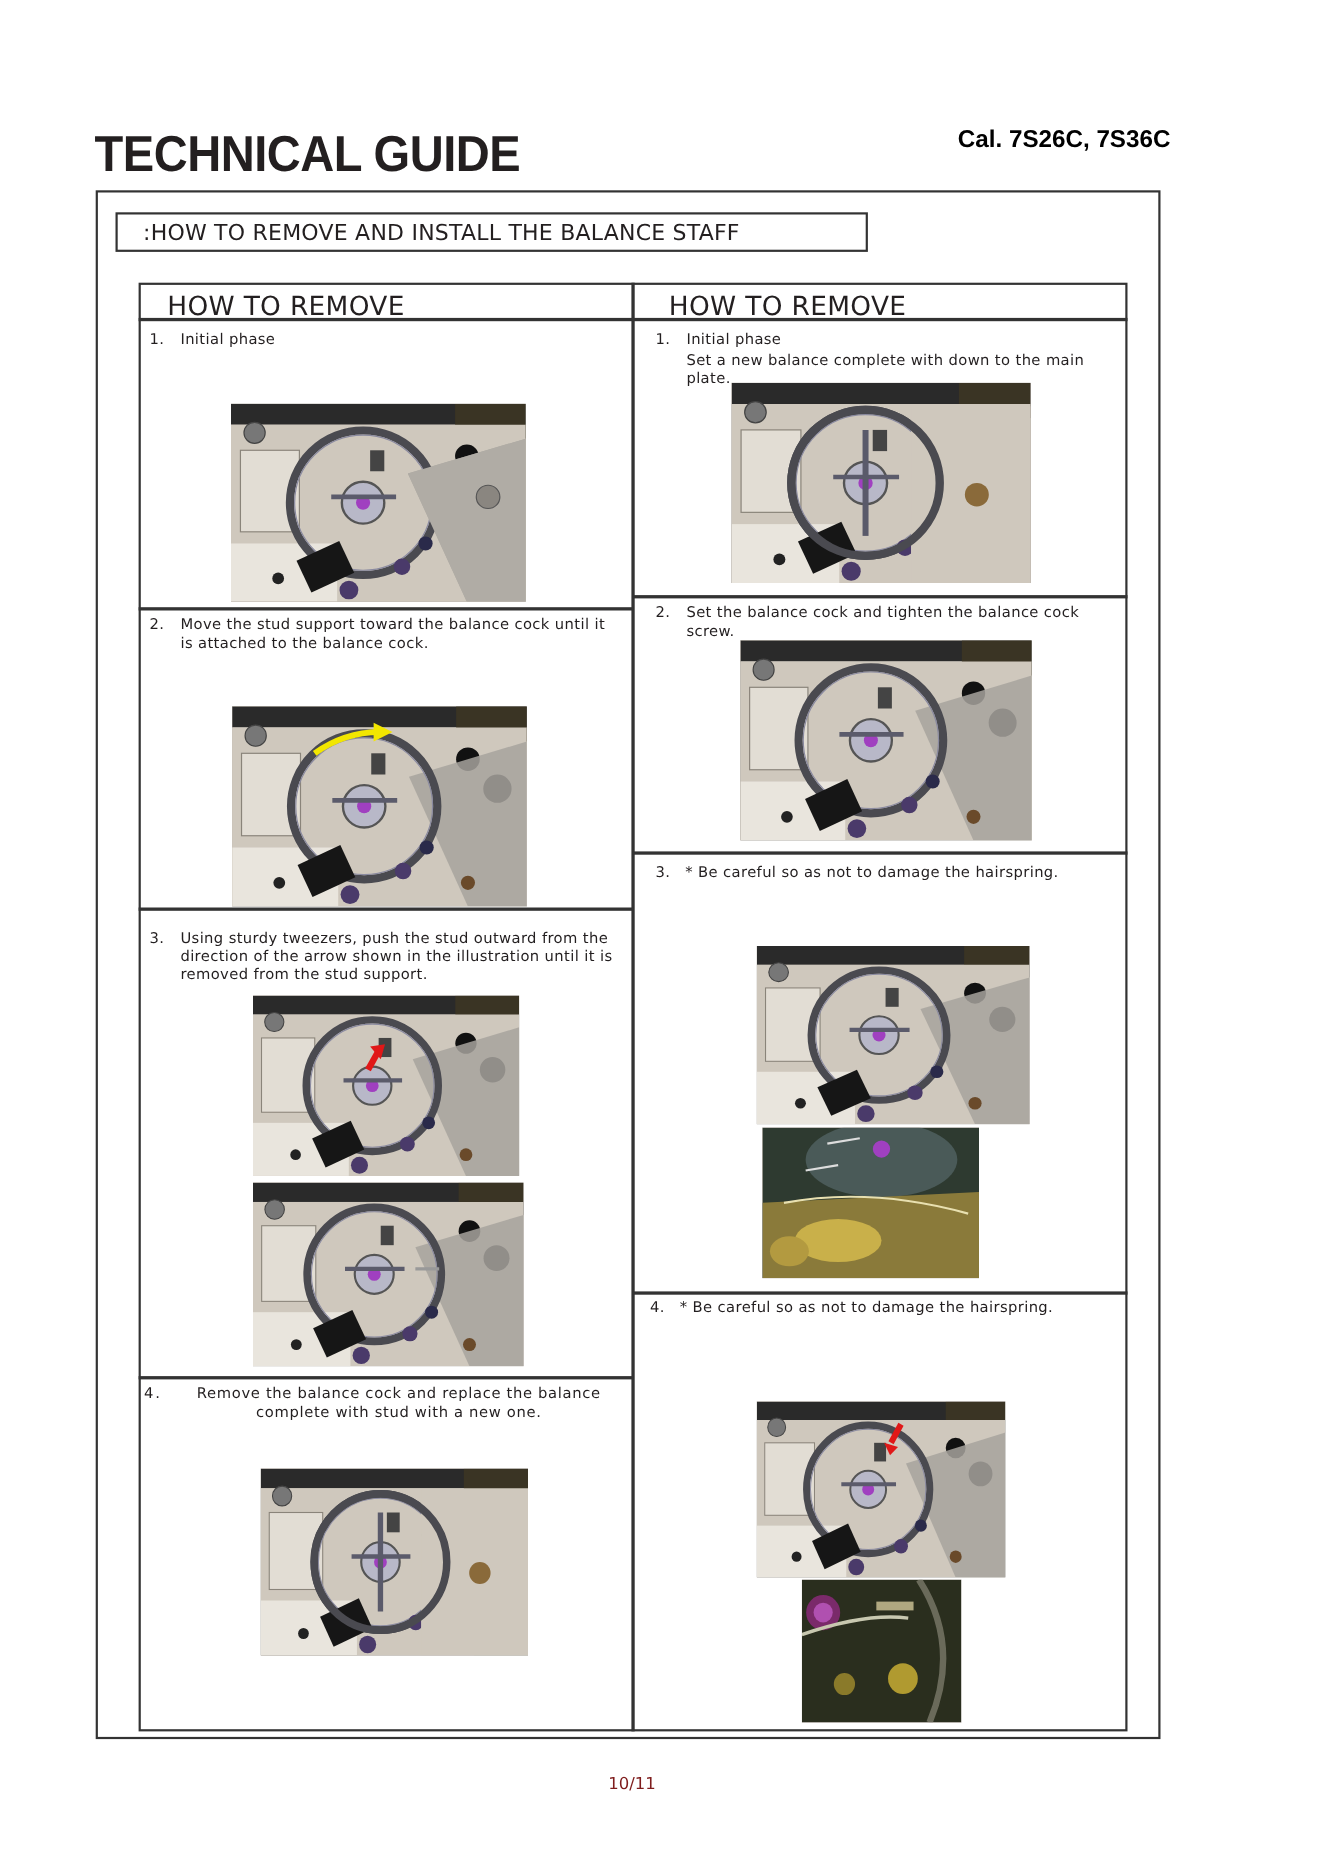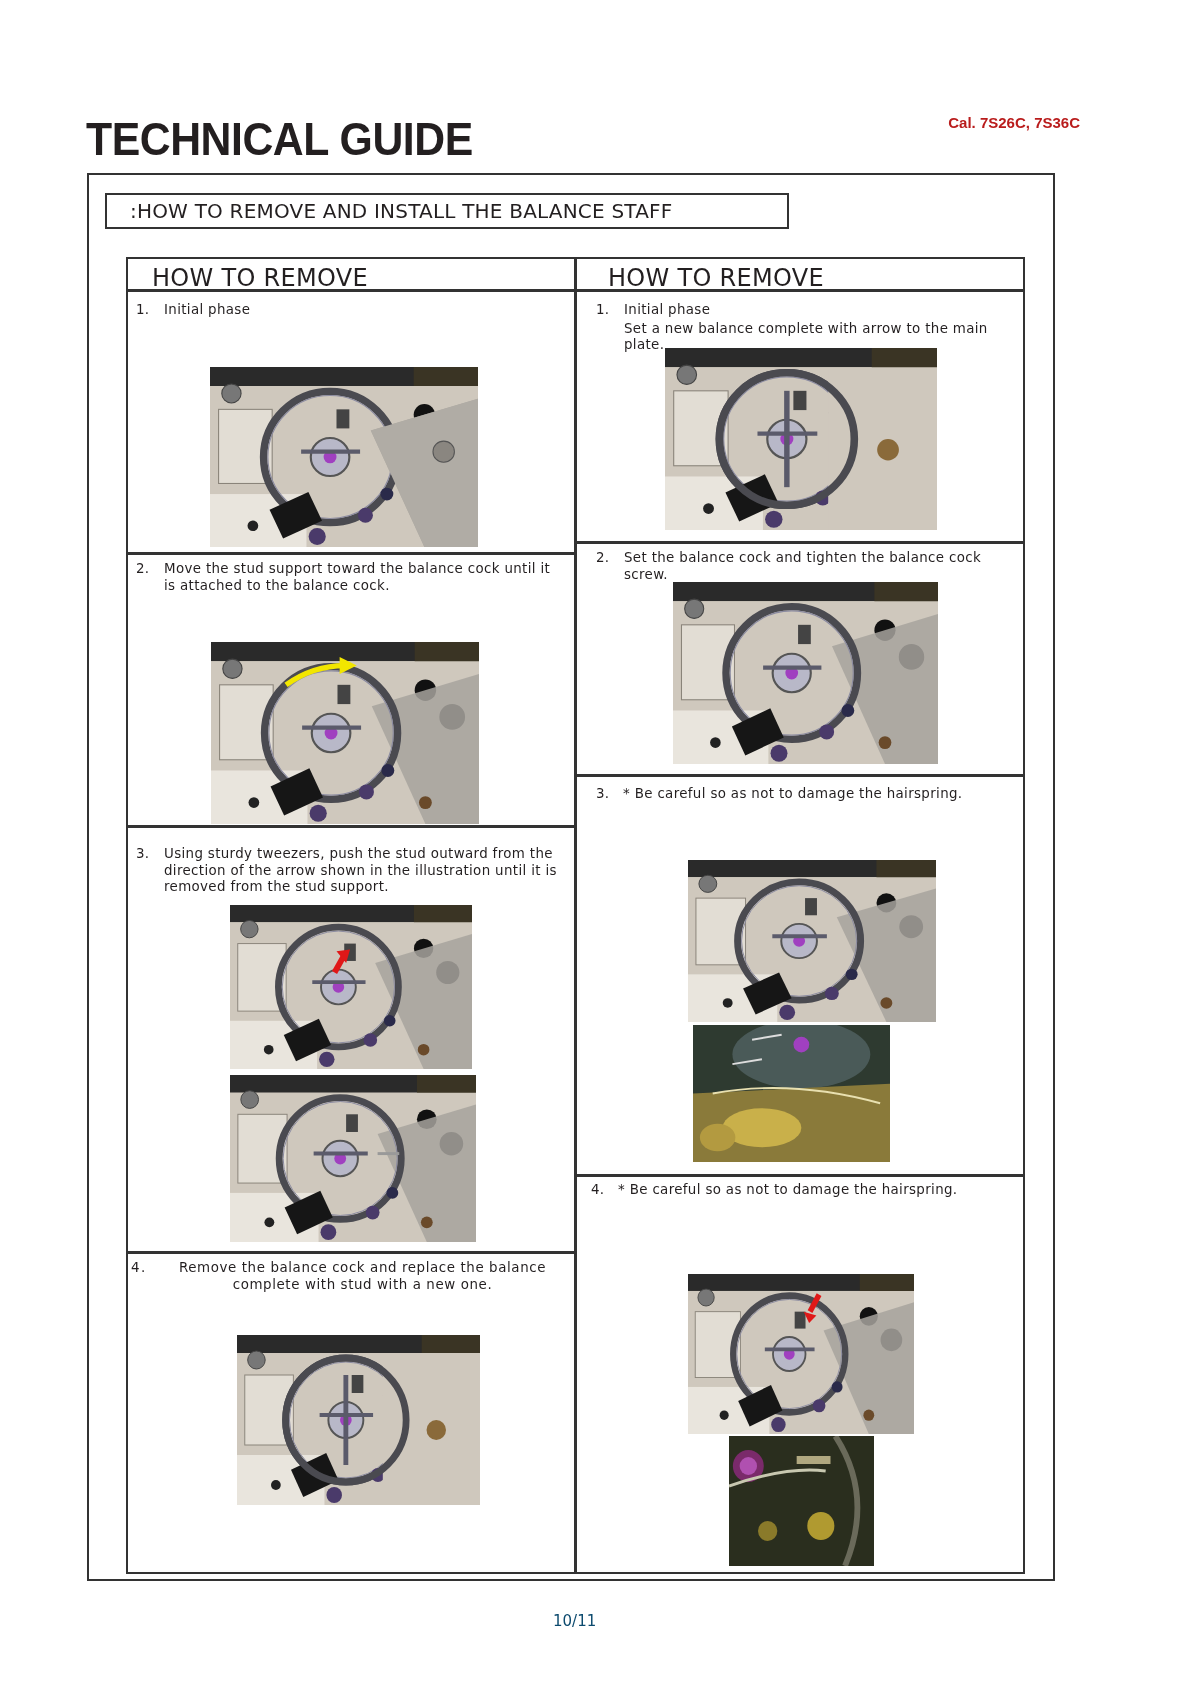--- a/index.html
+++ b/index.html
@@ -2,43 +2,43 @@
 <html><head>
 <meta charset="utf-8">
 <style>
   html, body { margin: 0; padding: 0; background: #ffffff; }
   body { width: 1200px; height: 1698px; position: relative; overflow: hidden;
          font-family: "DejaVu Sans", "Liberation Sans", sans-serif; color: #231f20; }
   .abs { position: absolute; }
   .doc-title { left: 86px; top: 112px; font-family: "Liberation Sans", sans-serif;
                font-weight: bold; font-size: 46px; letter-spacing: -0.5px; color: #231f20;
                transform: scaleX(0.93); transform-origin: left top; }
-  .caliber { right: 120px; top: 114px; font-family: "Liberation Sans", sans-serif;
-             font-weight: bold; font-size: 15px; color: #b91c1c; }
+  .caliber { right: 136px; top: 114px; font-family: "Liberation Sans", sans-serif;
+             font-weight: bold; font-size: 22px; color: #000000; }
   .outer-frame { left: 87px; top: 173px; width: 968px; height: 1408px;
                  border: 2px solid #333; box-sizing: border-box; }
   .section-box { left: 105px; top: 193px; width: 684px; height: 36px;
                  border: 2px solid #333; box-sizing: border-box; }
   .section-title { left: 130px; top: 199px; font-size: 20px; color: #231f20;
                    font-family: "DejaVu Sans", sans-serif; letter-spacing: 0.2px; }
   .table-frame { left: 126px; top: 257px; width: 899px; height: 1317px;
                  border: 2px solid #333; box-sizing: border-box; }
   .col-div { left: 574px; top: 257px; width: 3px; height: 1317px; background: #333; }
   .hdr-line { top: 289px; height: 3px; background: #333; }
   .hdr-text { top: 264px; font-size: 24px; color: #231f20; letter-spacing: 0.3px; }
   .row-line { height: 3px; background: #333; }
   .step { font-size: 13.4px; line-height: 16.5px; color: #231f20; letter-spacing: 0.35px; }
   .step .num { position: absolute; left: 0; top: 0; }
   .step .txt { margin-left: 28px; }
   .step .note { margin-left: 40px; text-indent: -13px; }
   .step p { margin: 0; }
   .step p + p { margin-top: 2px; }
   .photo { overflow: hidden; background: #9a948c; }
   .photo svg { display: block; width: 100%; height: 100%; }
-  .page-num { left: 553px; top: 1612px; font-size: 15px; color: #0c4a6e; }
+  .page-num { left: 553px; top: 1612px; font-size: 15px; color: #7f1d1d; }
 </style>
 </head>
 <body>
 
 <svg width="0" height="0" style="position:absolute">
   <defs>
     <symbol id="movement" viewBox="0 0 250 170">
       <rect width="250" height="170" fill="#d8d2c8"></rect>
       <rect x="0" y="0" width="250" height="18" fill="#2a2a2a"></rect>
       <rect x="190" y="0" width="60" height="30" fill="#3a3424"></rect>
@@ -169,21 +169,21 @@
       <circle cx="205" cy="95" r="10" fill="#8a6a3a"></circle>
       <circle cx="112" cy="85" r="62" fill="none" stroke="#4a4a50" stroke-width="7"></circle>
       <path d="M112 40 L112 130" stroke="#5a5a6a" stroke-width="5"></path>
     </svg>
 </div>
 
 <div class="abs step" style="left:596px; top:302px; width:420px;">
   <span class="num">1.</span>
   <div class="txt">
     <p>Initial phase</p>
-    <p>Set a new balance complete with arrow to the main plate.</p>
+    <p>Set a new balance complete with down to the main plate.</p>
   </div>
 </div>
 <div class="abs photo" style="left:665px; top:348px; width:272px; height:182px;">
   <svg viewBox="0 0 250 170" preserveAspectRatio="none">
       <use href="#movement"></use>
       <rect x="150" y="20" width="100" height="150" fill="#cfc8bd"></rect>
       <circle cx="205" cy="95" r="10" fill="#8a6a3a"></circle>
       <circle cx="112" cy="85" r="62" fill="none" stroke="#4a4a50" stroke-width="7"></circle>
       <path d="M112 40 L112 130" stroke="#5a5a6a" stroke-width="5"></path>
     </svg>

